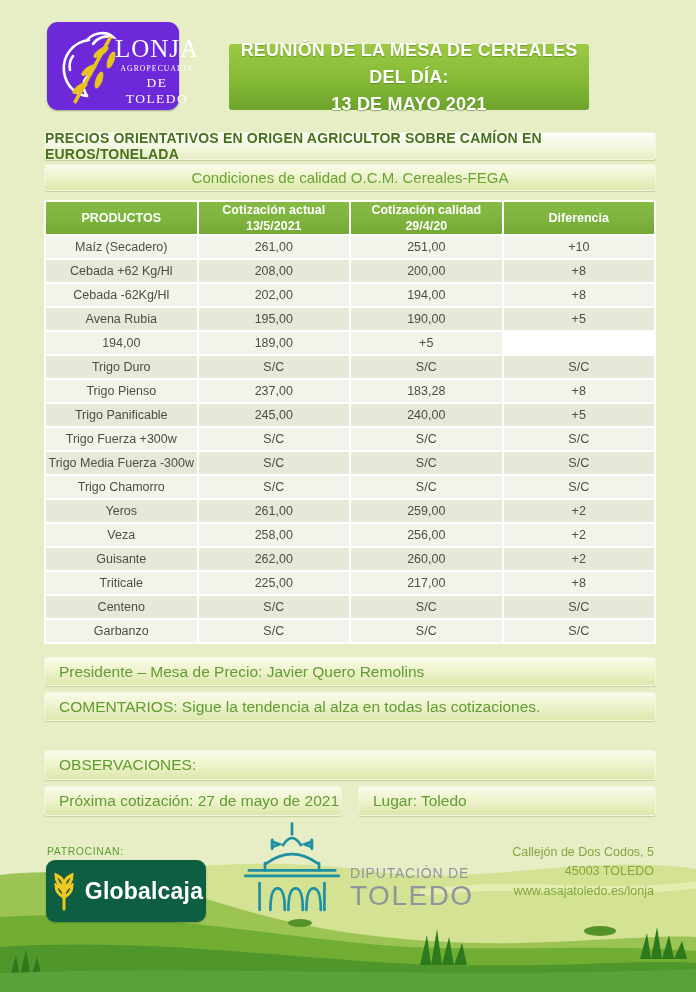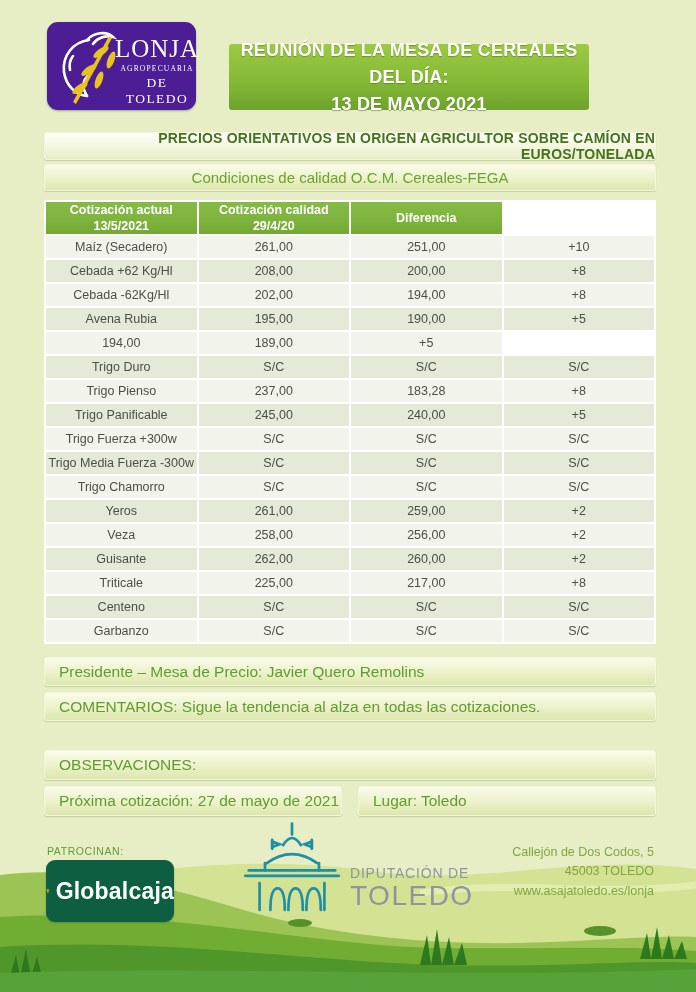--- a/index.html
+++ b/index.html
@@ -1,41 +1,41 @@
 <!DOCTYPE html>
 <html><head>
 <meta charset="utf-8">
 <style>
   html,body{margin:0;padding:0;}
   body{font-family:"Liberation Sans","DejaVu Sans",sans-serif; background:#cfd8a8;}
   .page{position:relative;width:696px;height:992px;background:#e7eec6;overflow:hidden;margin:0 auto;}
 
   
-  .logo{position:absolute;left:47px;top:22px;width:149px;height:88px;background:#4c1d95;
+  .logo{position:absolute;left:47px;top:22px;width:132px;height:88px;background:#6d28d9;
         border-radius:11px;box-shadow:0 1px 2px rgba(40,70,40,.4);}
   .bull-svg{position:absolute;left:2px;top:4px;}
   .logo-text{position:absolute;left:66px;top:14px;width:88px;text-align:center;color:#fff;
              font-family:"Liberation Serif","DejaVu Serif",serif;}
   .logo-l1{font-size:25px;letter-spacing:1px;line-height:1;}
   .logo-l2{font-size:7.5px;letter-spacing:1.2px;margin-top:3px;}
   .logo-l3{font-size:13.5px;letter-spacing:1.5px;margin-top:2px;}
 
   .banner{position:absolute;left:229px;top:44px;width:360px;height:66px;
           background:linear-gradient(180deg,#9dc944 0%,#85ba36 55%,#6da32b 100%);
           border-radius:3px;display:flex;flex-direction:column;justify-content:center;align-items:center;
           color:#fff;font-weight:bold;font-size:18px;line-height:1.5;text-align:center;letter-spacing:.2px;
           text-shadow:0 1px 1px rgba(70,110,20,.5);}
 
   
   .bar{position:absolute;left:44px;width:612px;box-sizing:border-box;
        background:linear-gradient(180deg,#fafce9 0%,#ecf1c8 55%,#dde7ad 100%);
        border:1px solid #f3f6de;border-radius:3px;
        box-shadow:0 1px 1px rgba(120,140,60,.3);
        display:flex;align-items:center;}
-  .bar.center{justify-content:center;text-align:right;}
+  .bar.center{justify-content:center;}
   .bar.left{padding-left:14px;}
   .precios{top:132px;height:28px;background:linear-gradient(180deg,#fdfef8 0%,#f2f5dd 60%,#e6edc4 100%);
            color:#47721d;font-weight:bold;font-size:14px;letter-spacing:.2px;}
   .condiciones{top:164px;height:27px;color:#68a42f;font-size:15px;}
   .presidente{top:657px;height:29px;color:#5f9c31;font-size:15.5px;}
   .comentarios{top:692px;height:29px;color:#5f9c31;font-size:15.5px;}
   .observaciones{top:750px;height:30px;color:#5f9c31;font-size:15.5px;}
   .proxima{top:786px;height:30px;width:298px;color:#5f9c31;font-size:15.5px;}
   .lugar{top:786px;height:30px;left:358px;width:298px;color:#5f9c31;font-size:15.5px;}
 
@@ -46,21 +46,21 @@
   .th{background:linear-gradient(180deg,#86ba45 0%,#7db33c 60%,#73a933 100%);color:#fff;font-weight:bold;
       font-size:12.5px;height:32px;display:flex;flex-direction:column;justify-content:center;align-items:center;
       line-height:1.3;text-align:center;}
   .td{height:22px;display:flex;align-items:center;justify-content:center;
       font-size:12.5px;color:#4c4f44;}
   .tr:nth-child(odd) .td{background:#e4e9d8;}
   .tr:nth-child(even) .td{background:#f2f4eb;}
 
   
   .patrocinan{position:absolute;left:47px;top:845px;font-size:10.5px;letter-spacing:.6px;color:#5f9c31;}
-  .globalcaja{position:absolute;left:46px;top:860px;width:128px;height:62px;background:#0e5f41;
+  .globalcaja{position:absolute;left:46px;top:860px;width:160px;height:62px;background:#0e5f41;
               border-radius:9px;display:flex;align-items:center;justify-content:center;gap:6px;
               box-shadow:0 1px 2px rgba(40,70,40,.35);}
   .globalcaja-text{color:#fff;font-size:23px;font-weight:600;letter-spacing:.2px;}
   .diputacion{position:absolute;left:238px;top:820px;display:flex;align-items:flex-end;}
   .dip-text{margin-left:4px;margin-bottom:18px;color:#8f959a;line-height:1;}
   .dip-l1{font-size:14px;letter-spacing:.8px;}
   .dip-l2{font-size:28px;letter-spacing:1.5px;margin-top:2px;}
   .address{position:absolute;right:42px;top:843px;text-align:right;color:#83a73e;font-size:12.5px;line-height:1.55;}
 
   .hills{position:absolute;left:0;bottom:0;width:696px;height:165px;}
@@ -102,20 +102,23 @@
   <div class="bar precios center">
     <span>PRECIOS ORIENTATIVOS EN ORIGEN AGRICULTOR SOBRE CAMÍON EN EUROS/TONELADA</span>
   </div>
   <div class="bar condiciones center">
     <span>Condiciones de calidad O.C.M. Cereales-FEGA</span>
   </div>
 
   <div class="table">
     <div class="thead">
       <div class="th">
+        <span>PRODUCTOS</span>
+      </div>
+      <div class="th">
         <span>Cotización actual</span>
         <span>13/5/2021</span>
       </div>
       <div class="th">
         <span>Cotización calidad</span>
         <span>29/4/20</span>
       </div>
       <div class="th">
         <span>Diferencia</span>
       </div>

